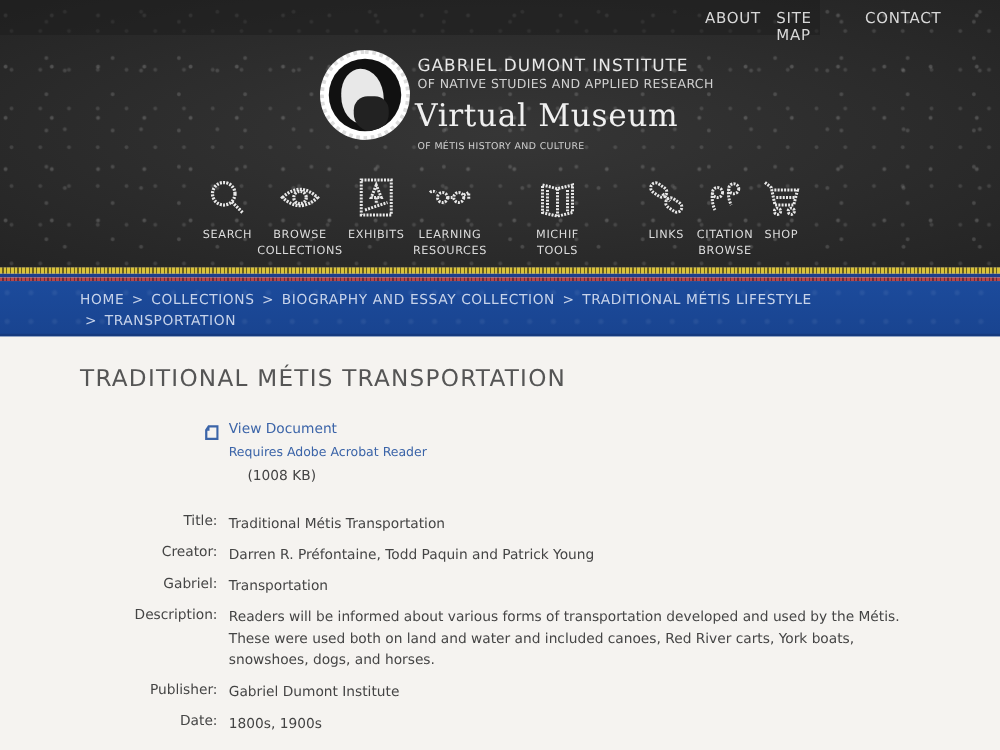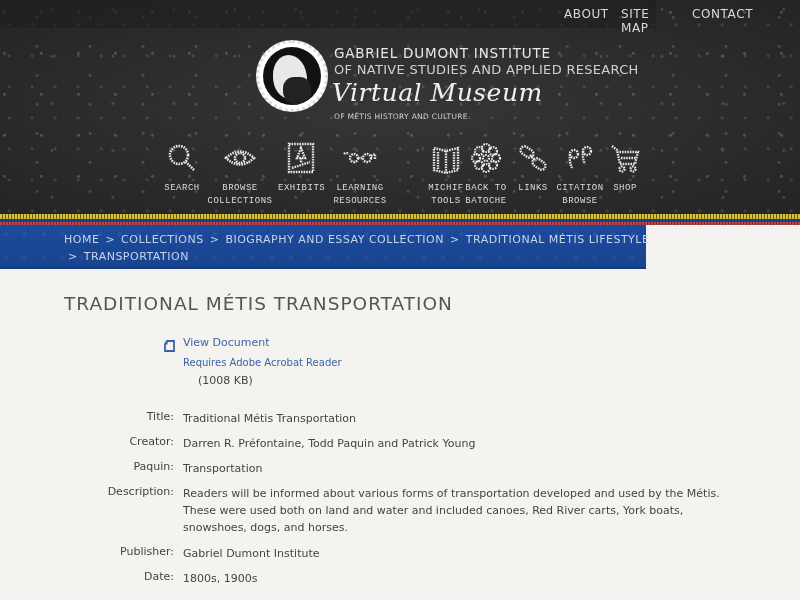--- a/index.html
+++ b/index.html
@@ -49,59 +49,58 @@
     .logo-inner .beard {
       position: absolute; left: 20px; top: 30px; width: 28px; height: 28px;
       background: #222; border-radius: 40% 40% 50% 50%;
     }
     .org-name {
       position: absolute; left: 334px; top: 45px;
       font-size: 13.5px; letter-spacing: 0.8px; color: #e8e8e8;
     }
     .org-sub {
       position: absolute; left: 334px; top: 62px;
-      font-size: 13px; letter-spacing: 0.3px; color: #d0d0d0;
+      font-size: 10px; letter-spacing: 0.3px; color: #d0d0d0;
     }
     .museum-title {
       position: absolute; left: 332px; top: 78px;
-      font-family: "DejaVu Serif", serif; font-style: italic;
+      font-family: "DejaVu Serif", serif; 
       font-size: 25px; color: #f0f0f0; letter-spacing: 0.5px;
     }
     .museum-sub {
       position: absolute; left: 334px; top: 112px;
       font-size: 7.5px; letter-spacing: 0.3px; color: #d0d0d0;
     }
     .mainnav { position: absolute; top: 142px; left: 0; width: 800px; height: 70px; }
     .nav-item {
       position: absolute; top: 0; text-align: center;
       color: #e6e6e6; text-decoration: none;
     }
     .nav-item svg { display: block; margin: 0 auto; }
     .nav-item .lbl {
       display: block; margin-top: 8px;
       font-size: 9px; letter-spacing: 0.5px; line-height: 13px;
       color: #dcdcdc;
-      font-family: Liberation Mono, monospace;
     }
     
     .stripe-y {
       position: absolute; left: 0; top: 214px; width: 800px; height: 5px;
       background: repeating-linear-gradient(90deg, #d9c23a 0 2px, #6a5f1f 2px 3px);
     }
     .stripe-b {
       position: absolute; left: 0; top: 219px; width: 800px; height: 3px;
       background: #1f3f8c;
     }
     .stripe-r {
       position: absolute; left: 0; top: 222px; width: 800px; height: 3px;
       background: repeating-linear-gradient(90deg, #b8474a 0 2px, #6b2b3a 2px 3px);
     }
     
     .breadcrumb {
-      position: absolute; left: 0; top: 225px; width: 646px; height: 44px;
+      position: absolute; left: 0; top: 225px; width: 800px; height: 44px;
       background: #1b4a9a;
       background-image:
         radial-gradient(circle at 30% 40%, rgba(255,255,255,0.06) 1px, transparent 3px),
         linear-gradient(180deg, #1c4b9c 0%, #194490 100%);
       background-size: 19px 23px, 100% 100%;
       border-bottom: 2px solid #163a7e;
       padding-left: 40px;
     }
     .crumbs {
       position: absolute; left: 64px; top: 6px; width: 600px;
@@ -197,34 +196,20 @@
     </a>
     <a href="#" class="nav-item" style="left:424px;width:44px">
       <svg width="30" height="32" viewBox="0 0 30 32" fill="none" stroke="#e8e8e8" stroke-width="2.4" stroke-dasharray="1.6 1">
         <path d="M3 6 L15 9 L27 6 V28 L15 31 L3 28 Z"></path>
           <line x1="15" y1="9" x2="15" y2="31"></line>
           <line x1="7" y1="10" x2="7" y2="27"></line>
           <line x1="23" y1="10" x2="23" y2="27"></line>
       </svg>
       <span class="lbl"><span>MICHIF</span><br><span>TOOLS</span></span>
     </a>
-    <a href="#" class="nav-item" style="left:460px;width:52px">
-      <svg width="32" height="32" viewBox="0 0 32 32" fill="none" stroke="#e8e8e8" stroke-width="2.2" stroke-dasharray="1.6 1">
-        <circle cx="16" cy="16" r="3"></circle>
-        <circle cx="16" cy="6" r="4"></circle>
-          <circle cx="26" cy="16" r="4"></circle>
-          <circle cx="16" cy="26" r="4"></circle>
-          <circle cx="6" cy="16" r="4"></circle>
-        <circle cx="23" cy="9" r="4"></circle>
-          <circle cx="23" cy="23" r="4"></circle>
-          <circle cx="9" cy="23" r="4"></circle>
-          <circle cx="9" cy="9" r="4"></circle>
-      </svg>
-      <span class="lbl"><span>BACK TO</span><br><span>BATOCHE</span></span>
-    </a>
     <a href="#" class="nav-item" style="left:514px;width:38px">
       <svg width="32" height="32" viewBox="0 0 32 32" fill="none" stroke="#e8e8e8" stroke-width="2.4" stroke-dasharray="1.6 1">
         <rect x="3" y="6" width="14" height="8" rx="4" transform="rotate(35 10 10)"></rect>
           <rect x="15" y="18" width="14" height="8" rx="4" transform="rotate(35 22 22)"></rect>
           <line x1="13" y1="13" x2="19" y2="19"></line>
       </svg>
       <span class="lbl">LINKS</span>
     </a>
     <a href="#" class="nav-item" style="left:556px;width:48px">
       <svg width="30" height="32" viewBox="0 0 30 32" fill="none" stroke="#e8e8e8" stroke-width="2.4" stroke-dasharray="1.6 1">
@@ -272,21 +257,21 @@
 <div class="meta">
   <div class="meta-row" style="top:0">
     <span class="meta-label">Title:</span>
     <span class="meta-value">Traditional Métis Transportation</span>
   </div>
   <div class="meta-row" style="top:25px">
     <span class="meta-label">Creator:</span>
     <span class="meta-value">Darren R. Préfontaine, Todd Paquin and Patrick Young</span>
   </div>
   <div class="meta-row" style="top:50px">
-    <span class="meta-label">Paquin:</span>
+    <span class="meta-label">Gabriel:</span>
     <span class="meta-value">Transportation</span>
   </div>
   <div class="meta-row" style="top:75px">
     <span class="meta-label">Description:</span>
     <span class="meta-value">Readers will be informed about various forms of transportation developed and used by the Métis. These were used both on land and water and included canoes, Red River carts, York boats, snowshoes, dogs, and horses.</span>
   </div>
   <div class="meta-row" style="top:135px">
     <span class="meta-label">Publisher:</span>
     <span class="meta-value">Gabriel Dumont Institute</span>
   </div>

